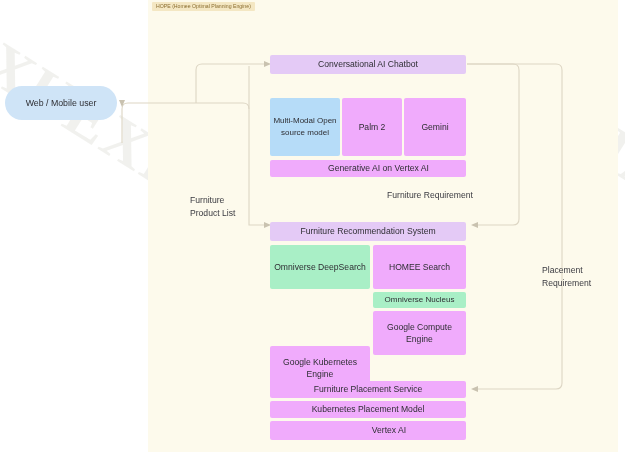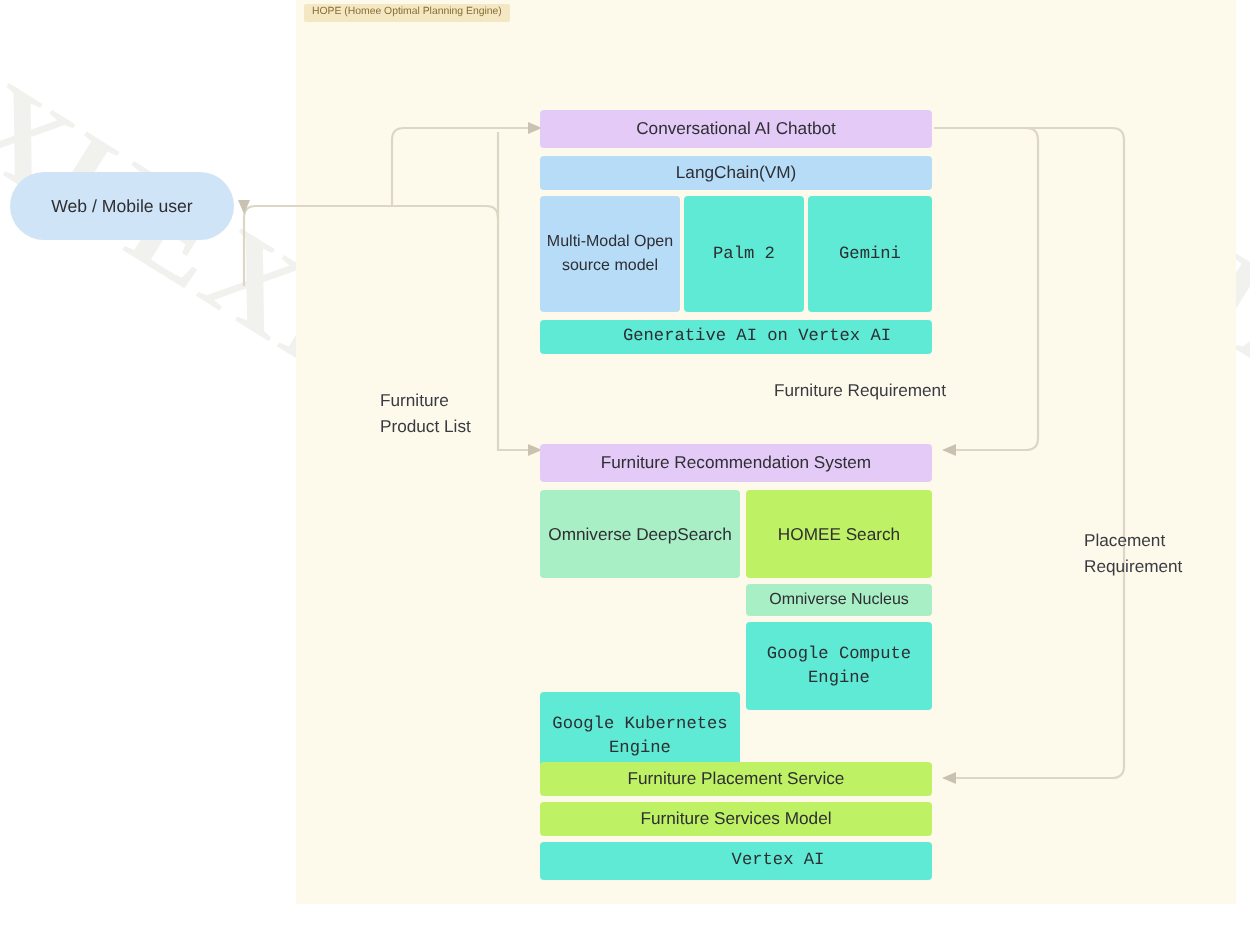--- a/index.html
+++ b/index.html
@@ -87,23 +87,23 @@
     border-radius: 2px;
     color: #2e2e33;
     font-size: 8.6px;
     line-height: 12.5px;
     padding: 2px 3px;
   }
   .node.small { font-size: 8px; }
 
   
   .c-purple  { background: #e4caf6; }
-  .c-lpurple { background: #bef264; }
+  .c-lpurple { background: #f0abfc; }
   .c-blue    { background: #b6dcf8; }
-  .c-red     { background: #5eead4; font-family: Liberation Mono, monospace; }
+  .c-red     { background: #f0abfc; }
   .c-green   { background: #a9efc6; }
 
   
   #user-node {
     position: absolute;
     left: 5px;
     top: 86px;
     width: 112px;
     height: 34px;
     border-radius: 17px;
@@ -156,35 +156,34 @@
   <div id="user-node">Web / Mobile user</div>
 
   <div class="edge-label" style="left:190px; top:162px;margin-top:32px;">Furniture
 Product List</div>
   <div class="edge-label" style="left:387px; top:189px;">Furniture Requirement</div>
   <div class="edge-label" style="left:542px; top:264px;">Placement
 Requirement</div>
 
   <div class="node c-purple" style="left:270px; top:55px; width:196px; height:19px;">Conversational AI Chatbot</div>
 
-  <div class="node c-blue" style="left:270px; top:78px; width:196px; height:17px;">LangChain(VM)</div>
 
   <div class="node c-blue small" style="left:270px; top:98px; width:70px; height:58px;">Multi-Modal Open source model</div>
   <div class="node c-red" style="left:342px; top:98px; width:60px; height:58px;">Palm 2</div>
   <div class="node c-red" style="left:404px; top:98px; width:62px; height:58px;">Gemini</div>
 
   <div class="node c-red" style="left:270px; top:160px; width:196px; height:17px;padding-left:24px;">Generative AI on Vertex AI</div>
 
   <div class="node c-purple" style="left:270px; top:222px; width:196px; height:19px;">Furniture Recommendation System</div>
 
   <div class="node c-green" style="left:270px; top:245px; width:100px; height:44px;">Omniverse DeepSearch</div>
   <div class="node c-lpurple" style="left:373px; top:245px; width:93px; height:44px;">HOMEE Search</div>
 
   <div class="node c-green small" style="left:373px; top:292px; width:93px; height:16px;">Omniverse Nucleus</div>
 
   <div class="node c-red" style="left:270px; top:311px; width:100px; height:44px;margin-top:35px;">Google Kubernetes Engine</div>
   <div class="node c-red" style="left:373px; top:311px; width:93px; height:44px;">Google Compute Engine</div>
 
   <div class="node c-lpurple" style="left:270px; top:381px; width:196px; height:17px;">Furniture Placement Service</div>
-  <div class="node c-lpurple" style="left:270px; top:401px; width:196px; height:17px;">Furniture Services Model</div>
+  <div class="node c-lpurple" style="left:270px; top:401px; width:196px; height:17px;">Kubernetes Placement Model</div>
   <div class="node c-red" style="left:270px; top:421px; width:196px; height:19px;padding-left:45px;">Vertex AI</div>
 
 </div>
 
 </body></html>

